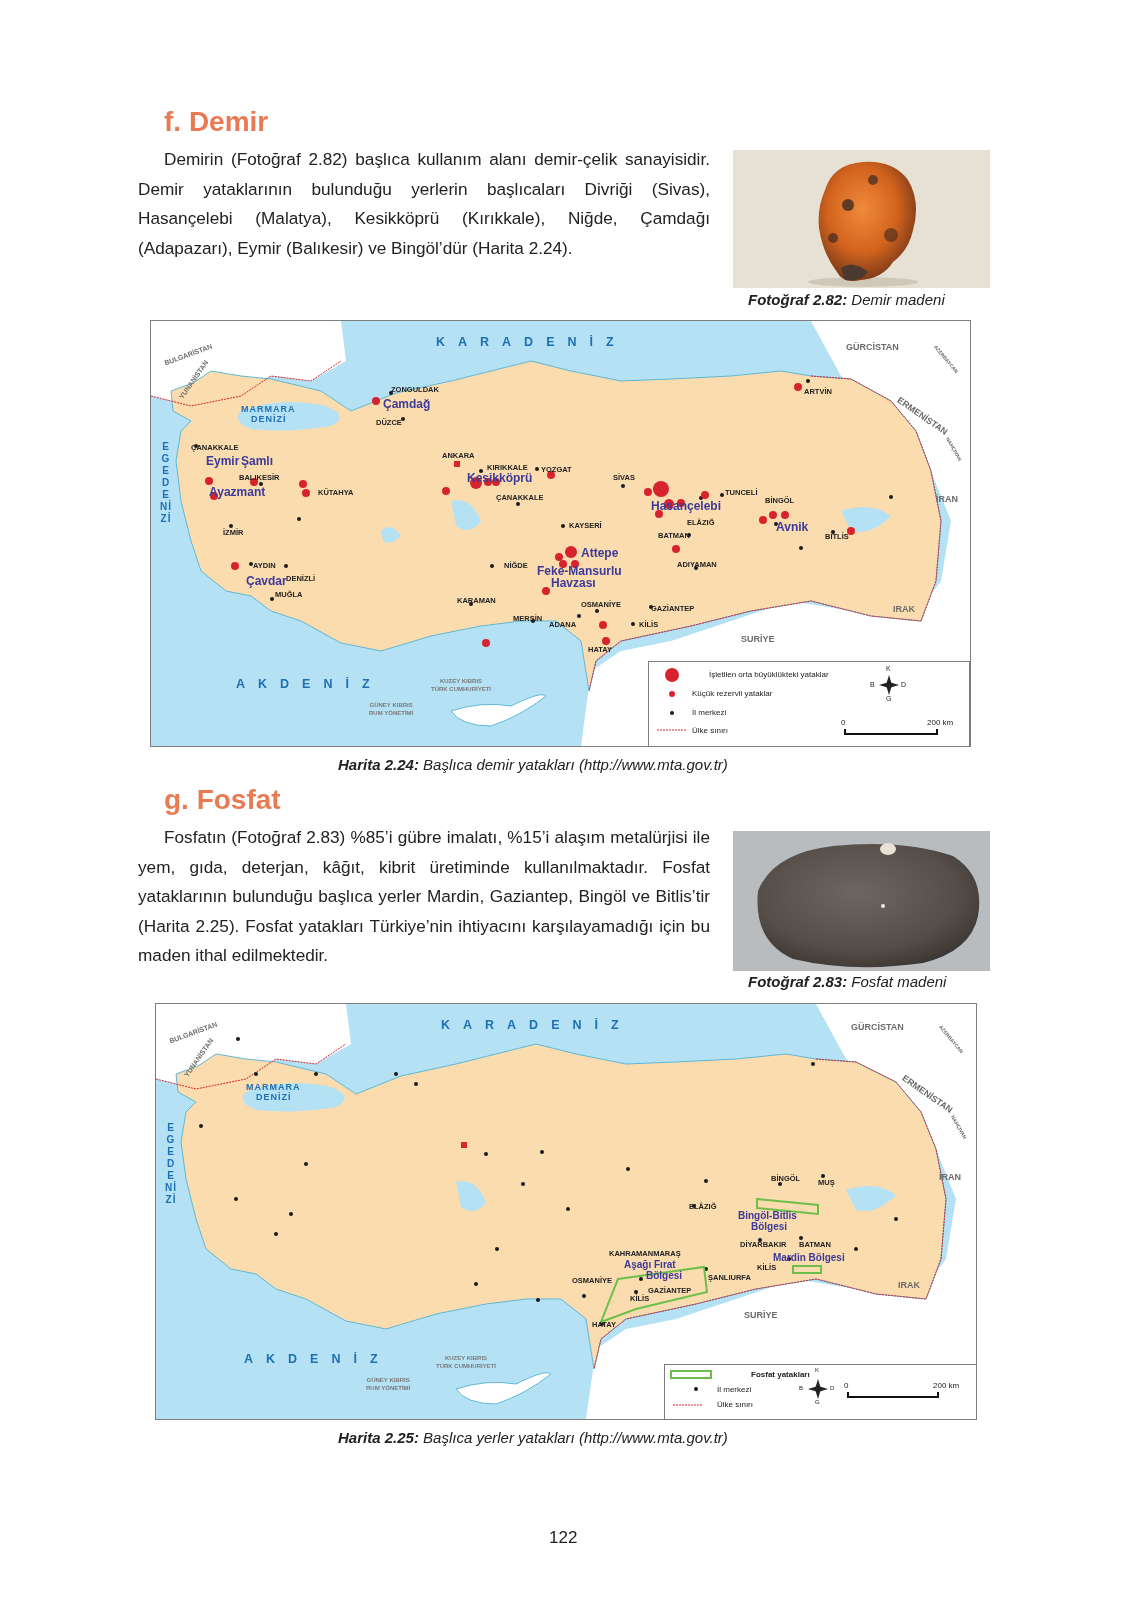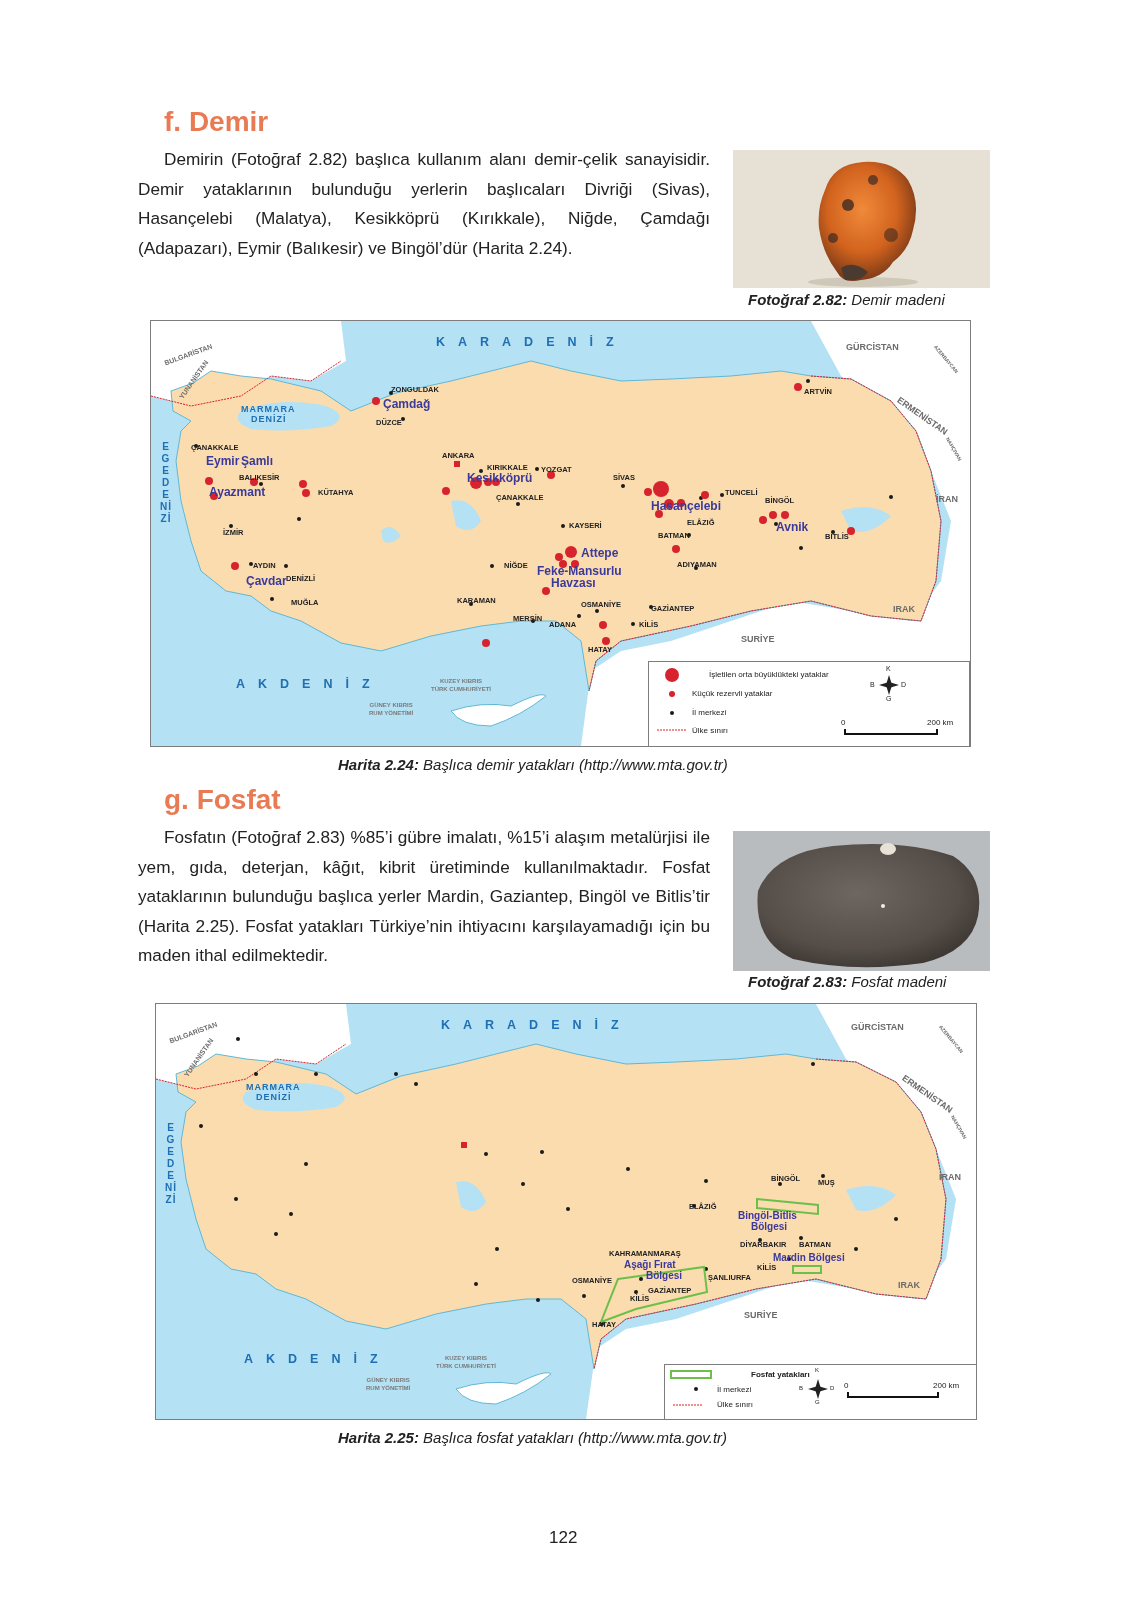--- a/index.html
+++ b/index.html
@@ -160,21 +160,21 @@
   <div class="country" style="left:590px;top:313px;">SURİYE</div>
   <div class="cyprus" style="left:280px;top:356px;"><span>KUZEY KIBRIS</span><br><span>TÜRK CUMHURİYETİ</span></div>
   <div class="cyprus" style="left:218px;top:380px;"><span>GÜNEY KIBRIS</span><br><span>RUM YÖNETİMİ</span></div>
 
   <div class="lbl" style="left:40px;top:122px;">ÇANAKKALE</div>
   <div class="lbl" style="left:88px;top:152px;">BALIKESİR</div>
   <div class="lbl" style="left:167px;top:167px;">KÜTAHYA</div>
   <div class="lbl" style="left:72px;top:207px;">İZMİR</div>
   <div class="lbl" style="left:102px;top:240px;">AYDIN</div>
   <div class="lbl" style="left:135px;top:253px;">DENİZLİ</div>
-  <div class="lbl" style="left:124px;top:277px;margin-left:16px;">MUĞLA</div>
+  <div class="lbl" style="left:124px;top:269px;">MUĞLA</div>
   <div class="lbl" style="left:240px;top:64px;">ZONGULDAK</div>
   <div class="lbl" style="left:225px;top:97px;">DÜZCE</div>
   <div class="lbl" style="left:291px;top:130px;">ANKARA</div>
   <div class="lbl" style="left:336px;top:142px;">KIRIKKALE</div>
   <div class="lbl" style="left:390px;top:144px;">YOZGAT</div>
   <div class="lbl" style="left:345px;top:172px;">ÇANAKKALE</div>
   <div class="lbl" style="left:418px;top:200px;">KAYSERİ</div>
   <div class="lbl" style="left:353px;top:240px;">NİĞDE</div>
   <div class="lbl" style="left:306px;top:275px;">KARAMAN</div>
   <div class="lbl" style="left:362px;top:293px;">MERSİN</div>
@@ -366,16 +366,16 @@
       <span class="abs" style="left:12px;top:26px;font-size:6px;">G</span>
       <span class="abs" style="left:27px;top:12px;font-size:6px;">D</span>
       <span class="abs" style="left:-4px;top:12px;font-size:6px;">B</span>
     </div>
     <div class="abs" style="left:179px;top:16px;">0</div>
     <div class="abs" style="left:268px;top:16px;">200 km</div>
     <div class="abs" style="left:182px;top:27px;width:88px;height:4px;border:2px solid #111;border-top:none;"></div>
   </div>
 </div>
 <div class="caption" style="left:338px;top:1429px;">
-  <b>Harita 2.25:</b><span> Başlıca fosfat yatakları (http://www.mta.gov.tr)</span>
+  <b>Harita 2.25:</b><span> Başlıca yerler yatakları (http://www.mta.gov.tr)</span>
 </div>
 
 <div class="pagenum" style="left:549px;top:1528px;">122</div>
 
 </body></html>

